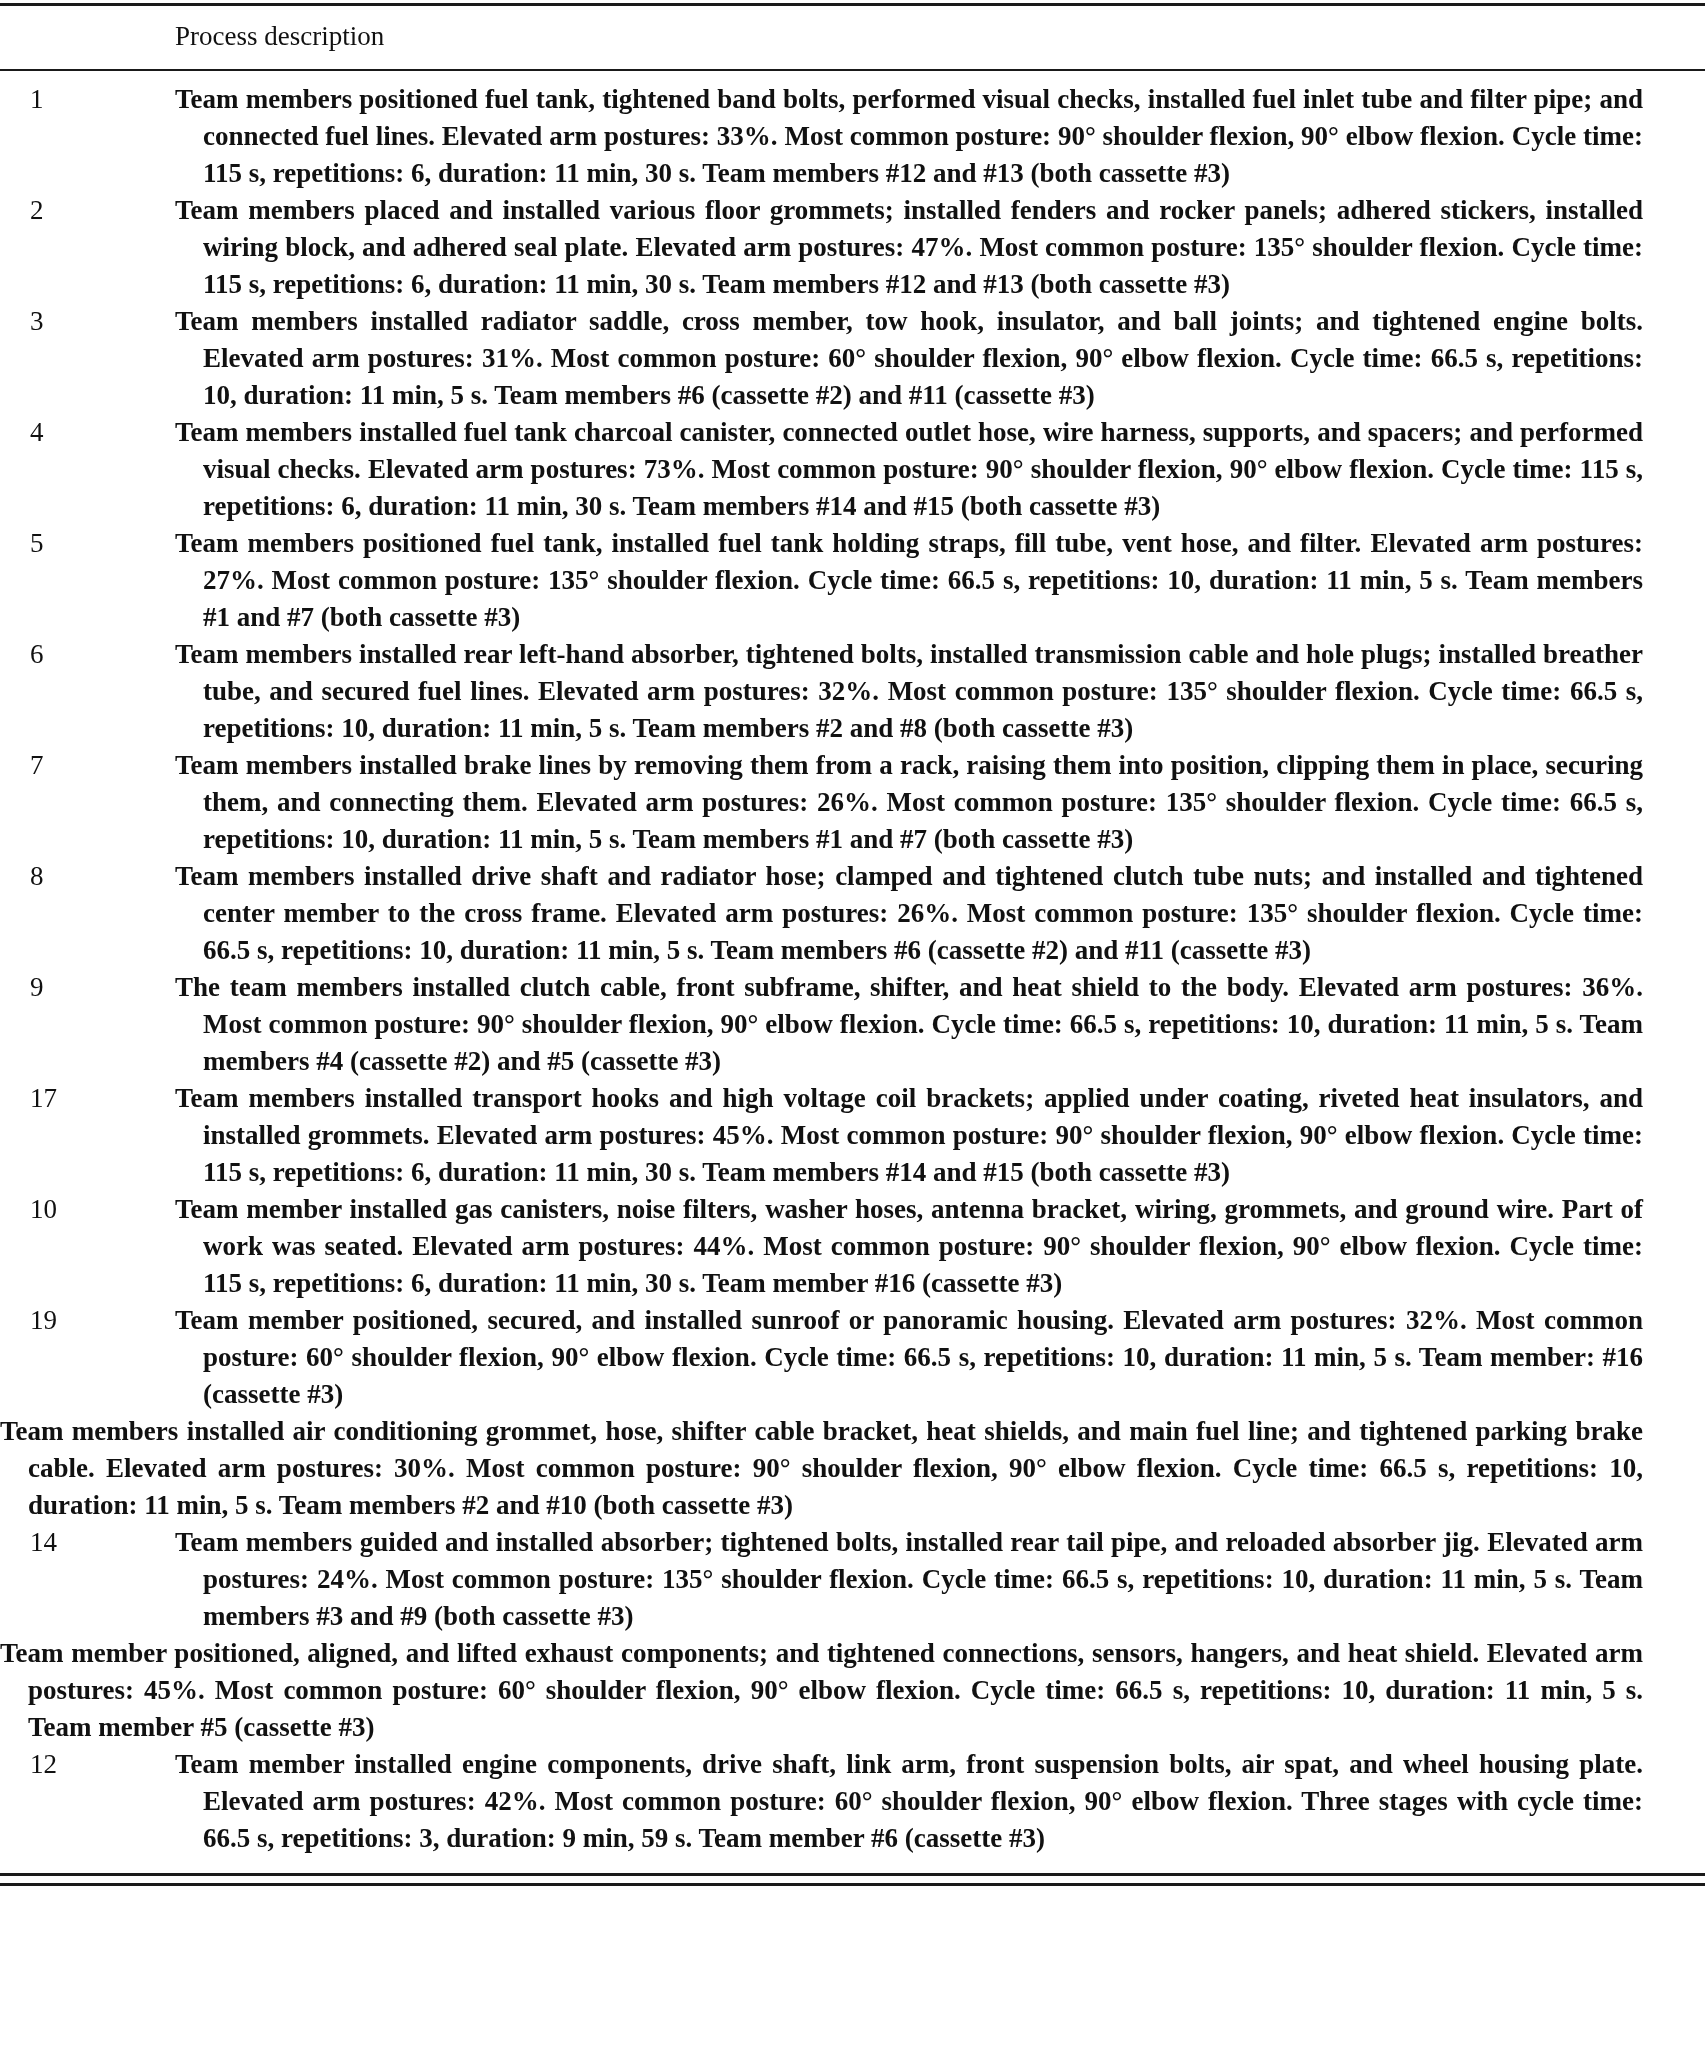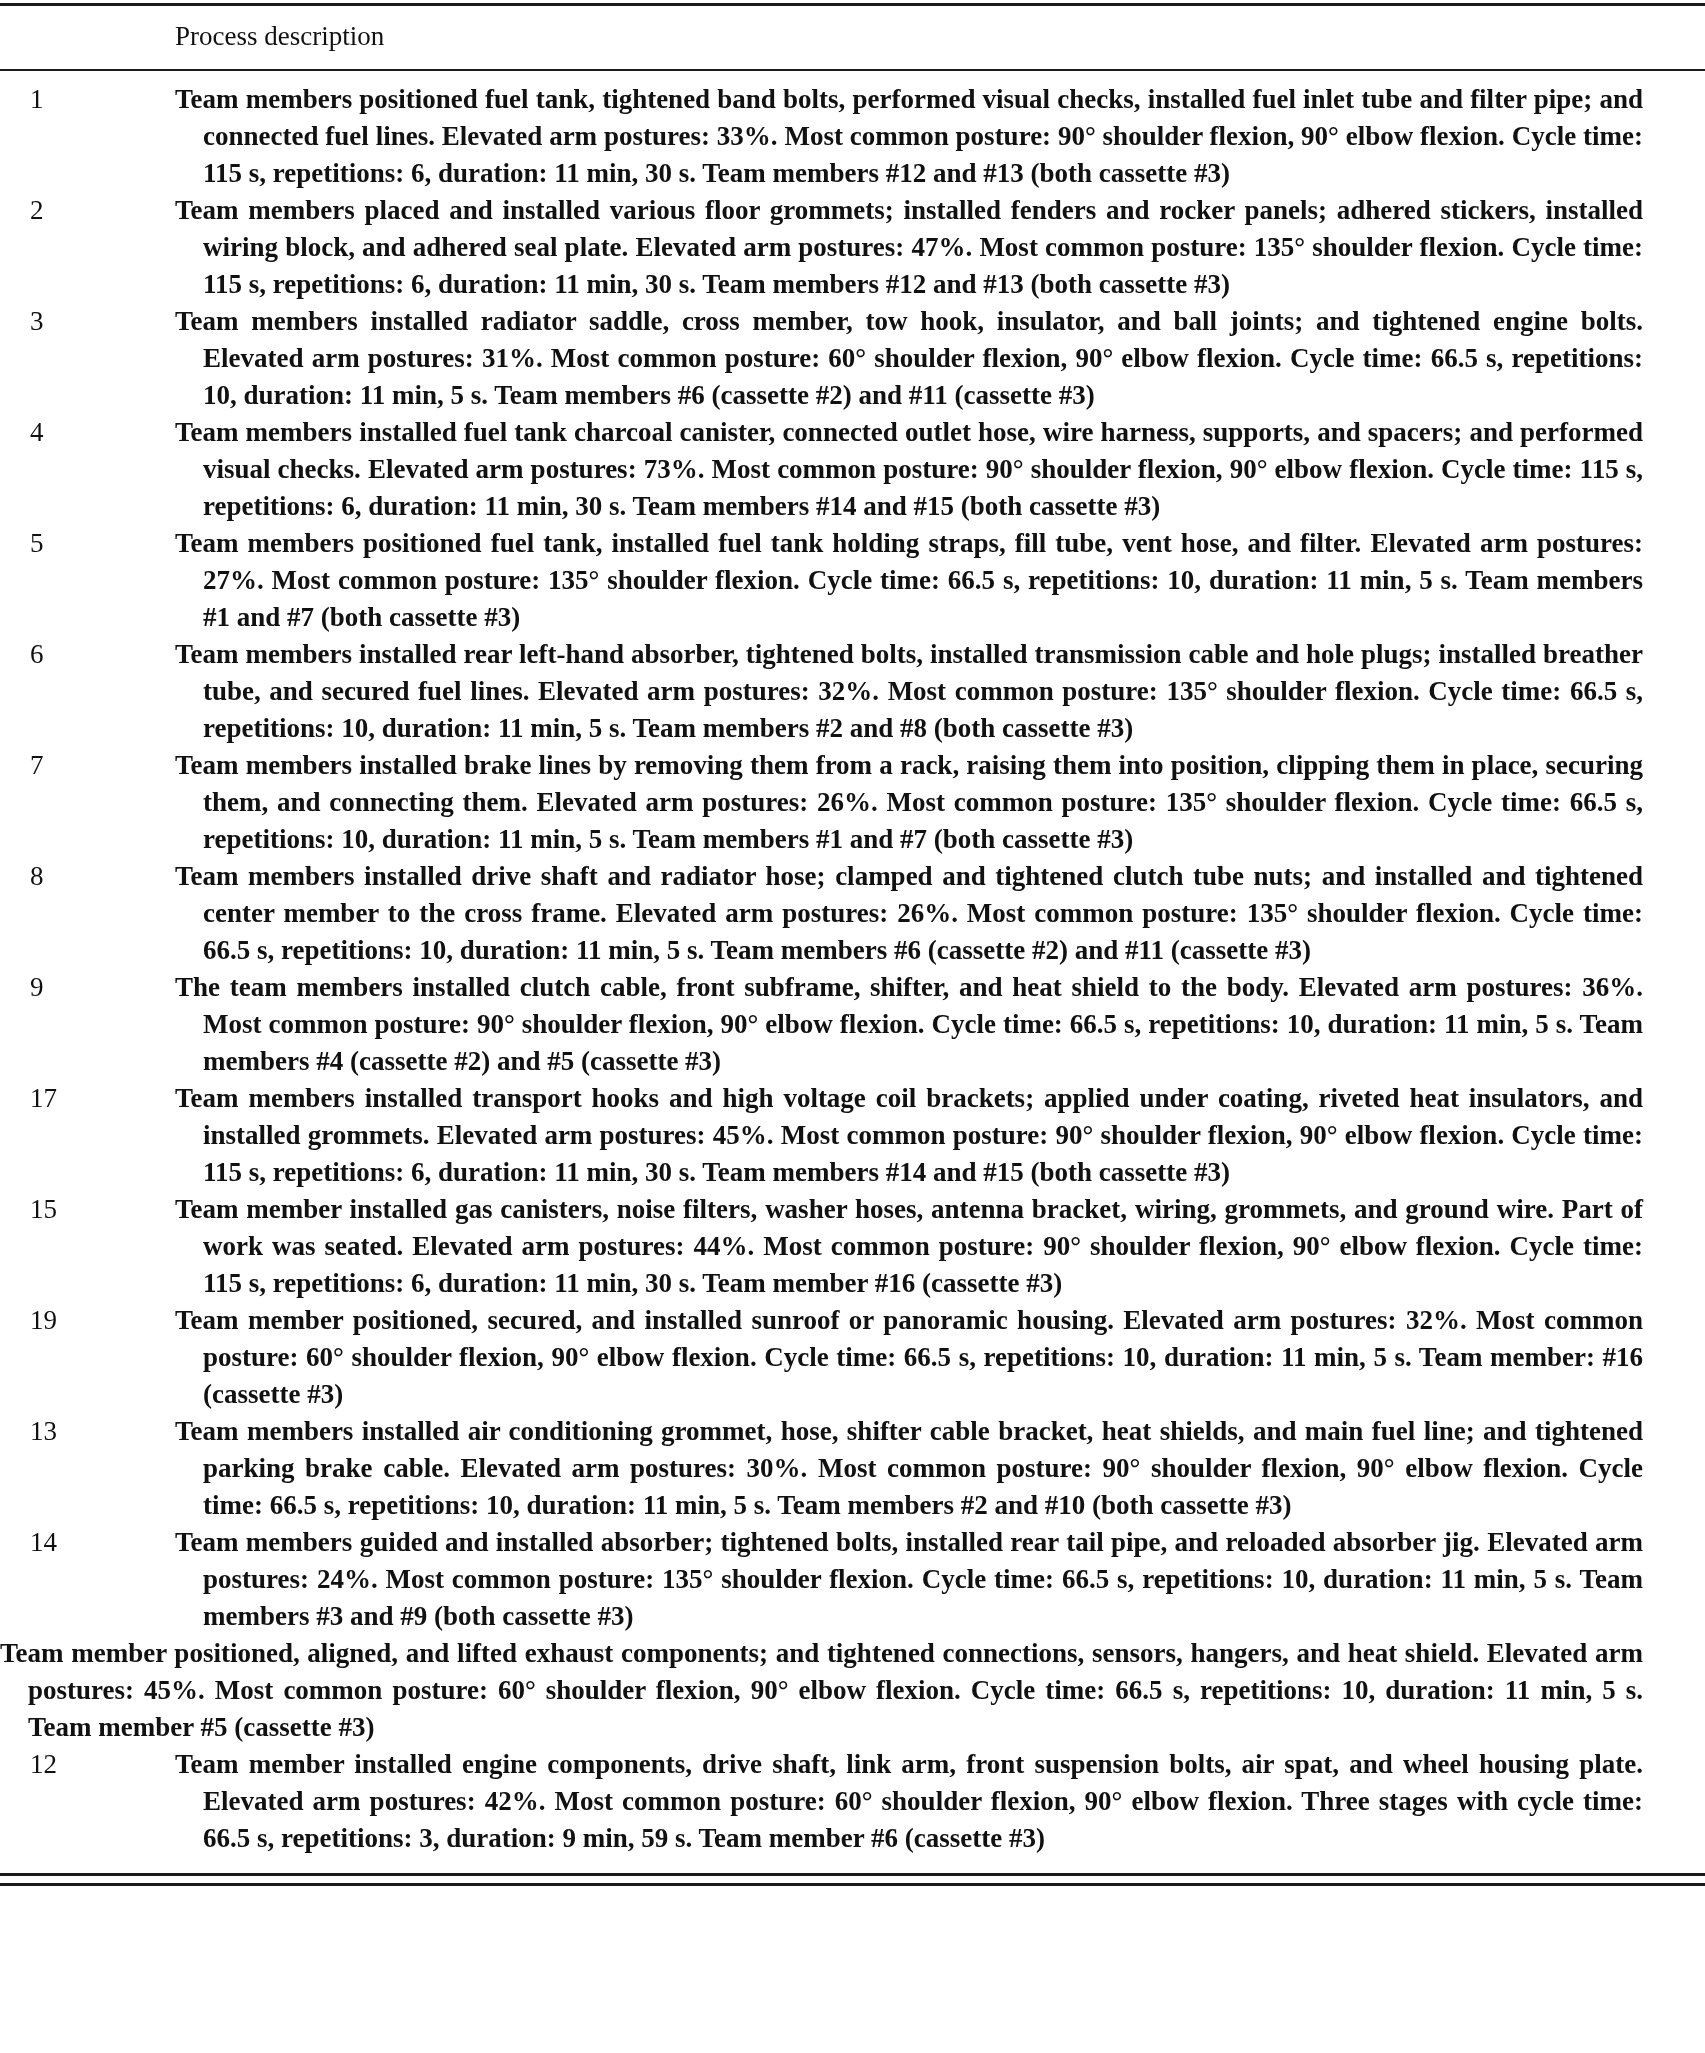--- a/index.html
+++ b/index.html
@@ -128,31 +128,30 @@
     <div class="num-col">9</div>
     <div class="desc-col">The team members installed clutch cable, front subframe, shifter, and heat shield to the body. Elevated arm postures: 36%. Most common posture: 90° shoulder flexion, 90° elbow flexion. Cycle time: 66.5 s, repetitions: 10, duration: 11 min, 5 s. Team members #4 (cassette #2) and #5 (cassette #3)</div>
   </div>
 
   <div class="row">
     <div class="num-col">17</div>
     <div class="desc-col">Team members installed transport hooks and high voltage coil brackets; applied under coating, riveted heat insulators, and installed grommets. Elevated arm postures: 45%. Most common posture: 90° shoulder flexion, 90° elbow flexion. Cycle time: 115 s, repetitions: 6, duration: 11 min, 30 s. Team members #14 and #15 (both cassette #3)</div>
   </div>
 
   <div class="row">
-    <div class="num-col">15</div>
+    <div class="num-col">10</div>
     <div class="desc-col">Team member installed gas canisters, noise filters, washer hoses, antenna bracket, wiring, grommets, and ground wire. Part of work was seated. Elevated arm postures: 44%. Most common posture: 90° shoulder flexion, 90° elbow flexion. Cycle time: 115 s, repetitions: 6, duration: 11 min, 30 s. Team member #16 (cassette #3)</div>
   </div>
 
   <div class="row">
     <div class="num-col">19</div>
     <div class="desc-col">Team member positioned, secured, and installed sunroof or panoramic housing. Elevated arm postures: 32%. Most common posture: 60° shoulder flexion, 90° elbow flexion. Cycle time: 66.5 s, repetitions: 10, duration: 11 min, 5 s. Team member: #16 (cassette #3)</div>
   </div>
 
   <div class="row">
-    <div class="num-col">13</div>
     <div class="desc-col">Team members installed air conditioning grommet, hose, shifter cable bracket, heat shields, and main fuel line; and tightened parking brake cable. Elevated arm postures: 30%. Most common posture: 90° shoulder flexion, 90° elbow flexion. Cycle time: 66.5 s, repetitions: 10, duration: 11 min, 5 s. Team members #2 and #10 (both cassette #3)</div>
   </div>
 
   <div class="row">
     <div class="num-col">14</div>
     <div class="desc-col">Team members guided and installed absorber; tightened bolts, installed rear tail pipe, and reloaded absorber jig. Elevated arm postures: 24%. Most common posture: 135° shoulder flexion. Cycle time: 66.5 s, repetitions: 10, duration: 11 min, 5 s. Team members #3 and #9 (both cassette #3)</div>
   </div>
 
   <div class="row">
     <div class="desc-col">Team member positioned, aligned, and lifted exhaust components; and tightened connections, sensors, hangers, and heat shield. Elevated arm postures: 45%. Most common posture: 60° shoulder flexion, 90° elbow flexion. Cycle time: 66.5 s, repetitions: 10, duration: 11 min, 5 s. Team member #5 (cassette #3)</div>

